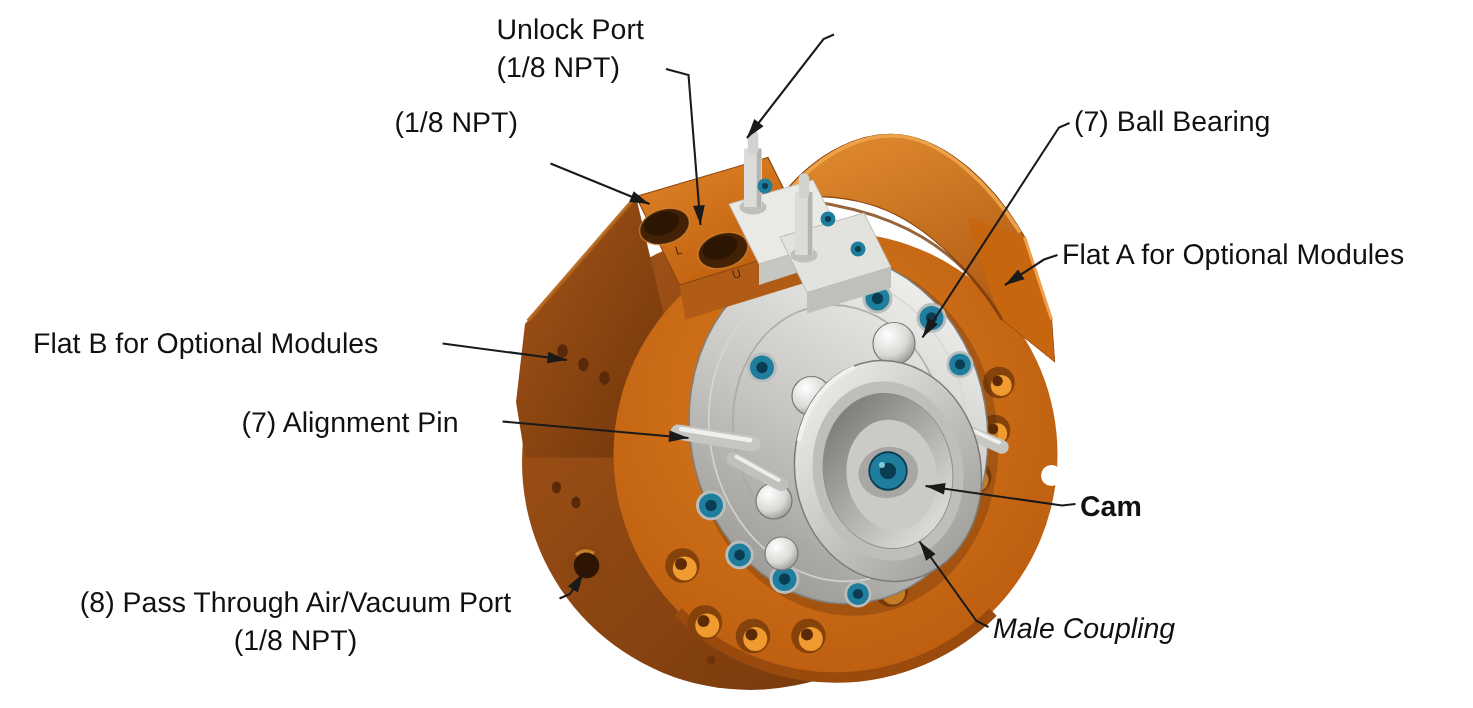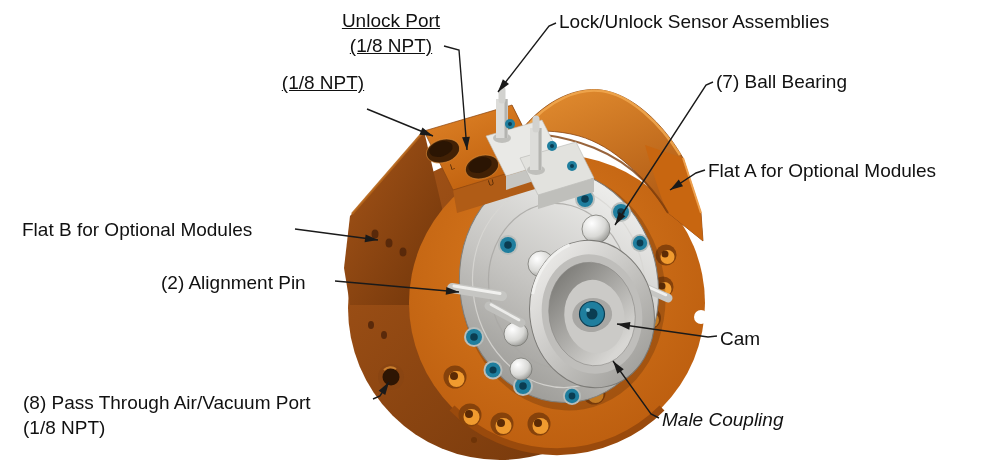--- a/index.html
+++ b/index.html
@@ -4,22 +4,22 @@
 <style>
   :root{
     --background:#FFFFFF; --label_text:#111111; --leader_line:#1A1A1A;
     --body_orange:#C96712; --body_orange_dark:#8F4712; --plate_silver:#C9C8C5; --screw_teal:#1F7E9E;
   }
   html,body{margin:0;padding:0;background:#fff;}
   .stage{position:relative;width:982px;height:472px;background:var(--background);overflow:hidden;
          font-family:"Liberation Sans",sans-serif;}
   .stage svg{position:absolute;inset:0;}
   .callout{position:absolute;font-size:19px;line-height:25px;color:var(--label_text);white-space:nowrap;}
-  .center{text-align:center;text-decoration:underline;}
-  .right{text-align:left;}
+  .center{text-align:left;}
+  .right{text-align:center;}
   .leader{stroke:var(--leader_line);stroke-width:1.4;fill:none;}
   .teal{fill:var(--screw_teal);}
 </style>
 </head>
 <body>
 
 <div class="stage">
 
 <svg viewBox="0 0 982 472" width="982" height="472">
   <defs>
@@ -288,31 +288,30 @@
 
 <div class="callout center" style="left:331px;top:8px;width:120px;">
   <span style="display:block">Unlock Port</span>
   <span style="display:block">(1/8 NPT)</span>
 </div>
 
 <div class="callout center" style="left:263px;top:70px;width:120px;">
   <span style="display:block">(1/8 NPT)</span>
 </div>
 
-<div class="callout" style="left:559px;top:9px;">Lock/Unlock Sensor Assemblies</div>
 
 <div class="callout" style="left:716px;top:69px;">(7) Ball Bearing</div>
 
 <div class="callout" style="left:708px;top:158px;">Flat A for Optional Modules</div>
 
 <div class="callout" style="left:22px;top:217px;">Flat B for Optional Modules</div>
 
-<div class="callout" style="left:161px;top:270px;">(2) Alignment Pin</div>
-
-<div class="callout" style="left:720px;top:326px;">Cam</div>
+<div class="callout" style="left:161px;top:270px;">(7) Alignment Pin</div>
+
+<div class="callout" style="left:720px;top:326px;font-weight:bold;">Cam</div>
 
 <div class="callout" style="left:662px;top:407px;font-style:italic;">Male Coupling</div>
 
 <div class="callout right" style="left:23px;top:390px;width:348px;">
   <span style="display:block">(8) Pass Through Air/Vacuum Port</span>
   <span style="display:block">(1/8 NPT)</span>
 </div>
 
 </div>
 

